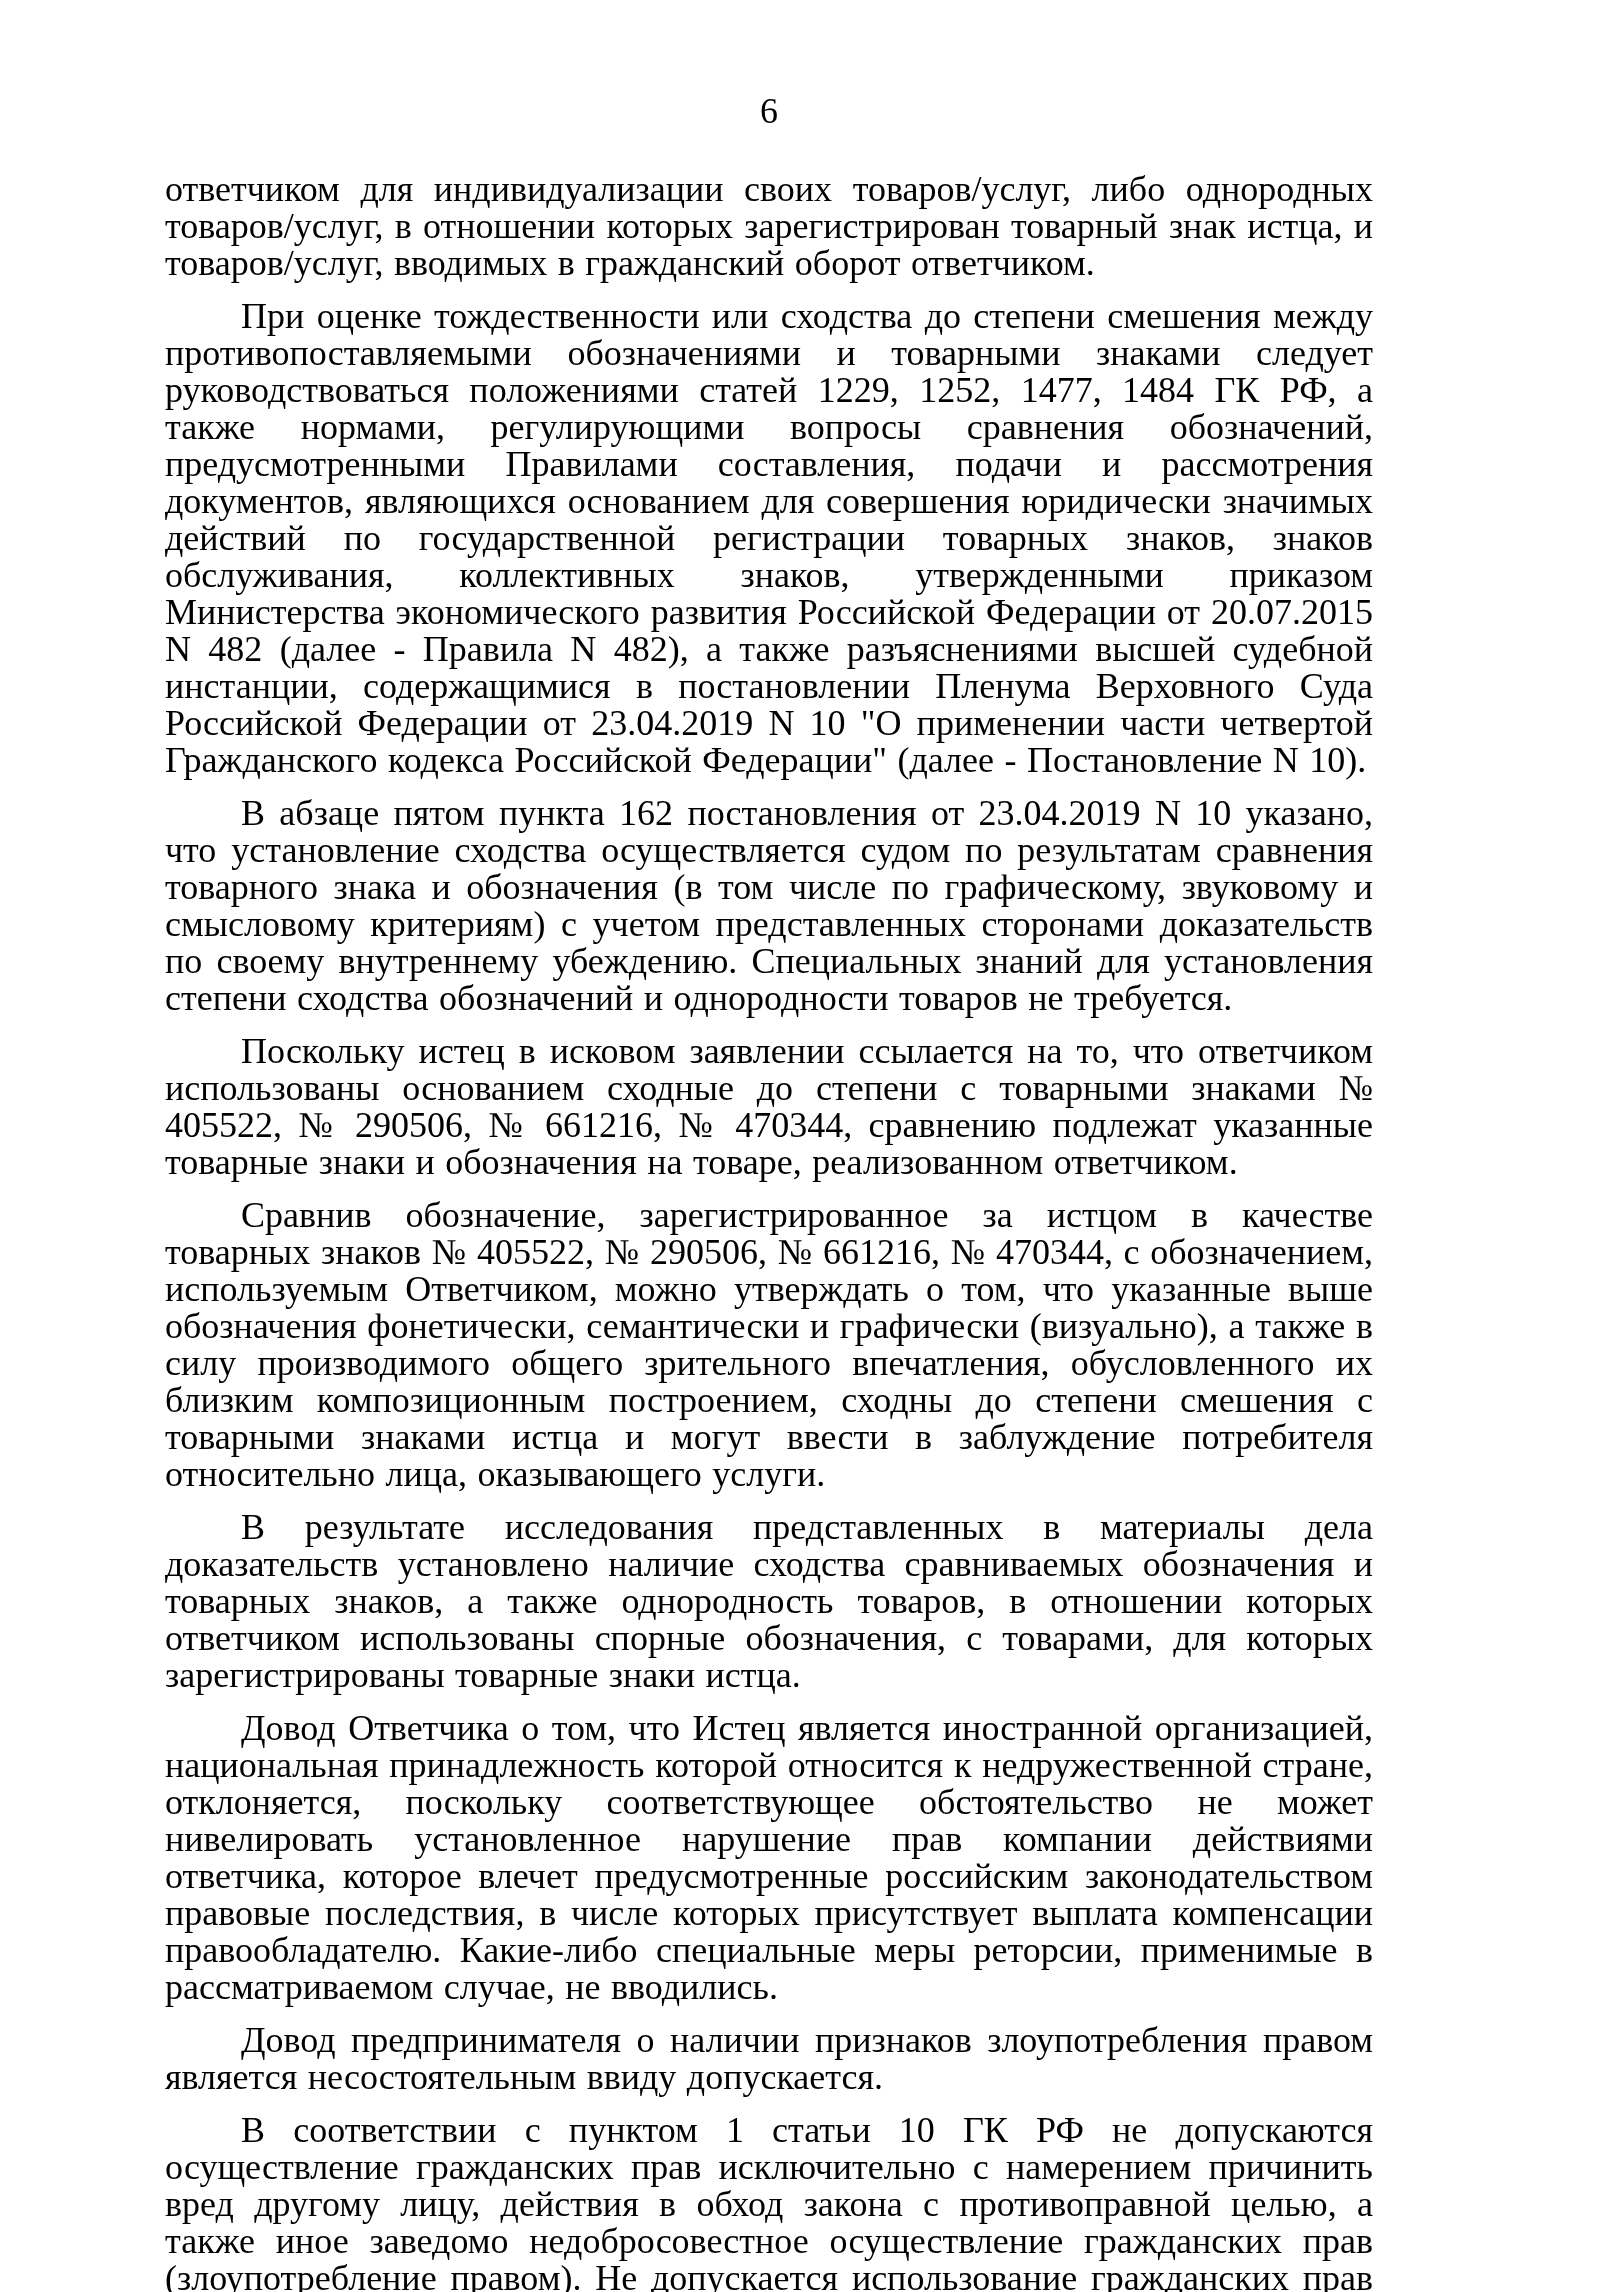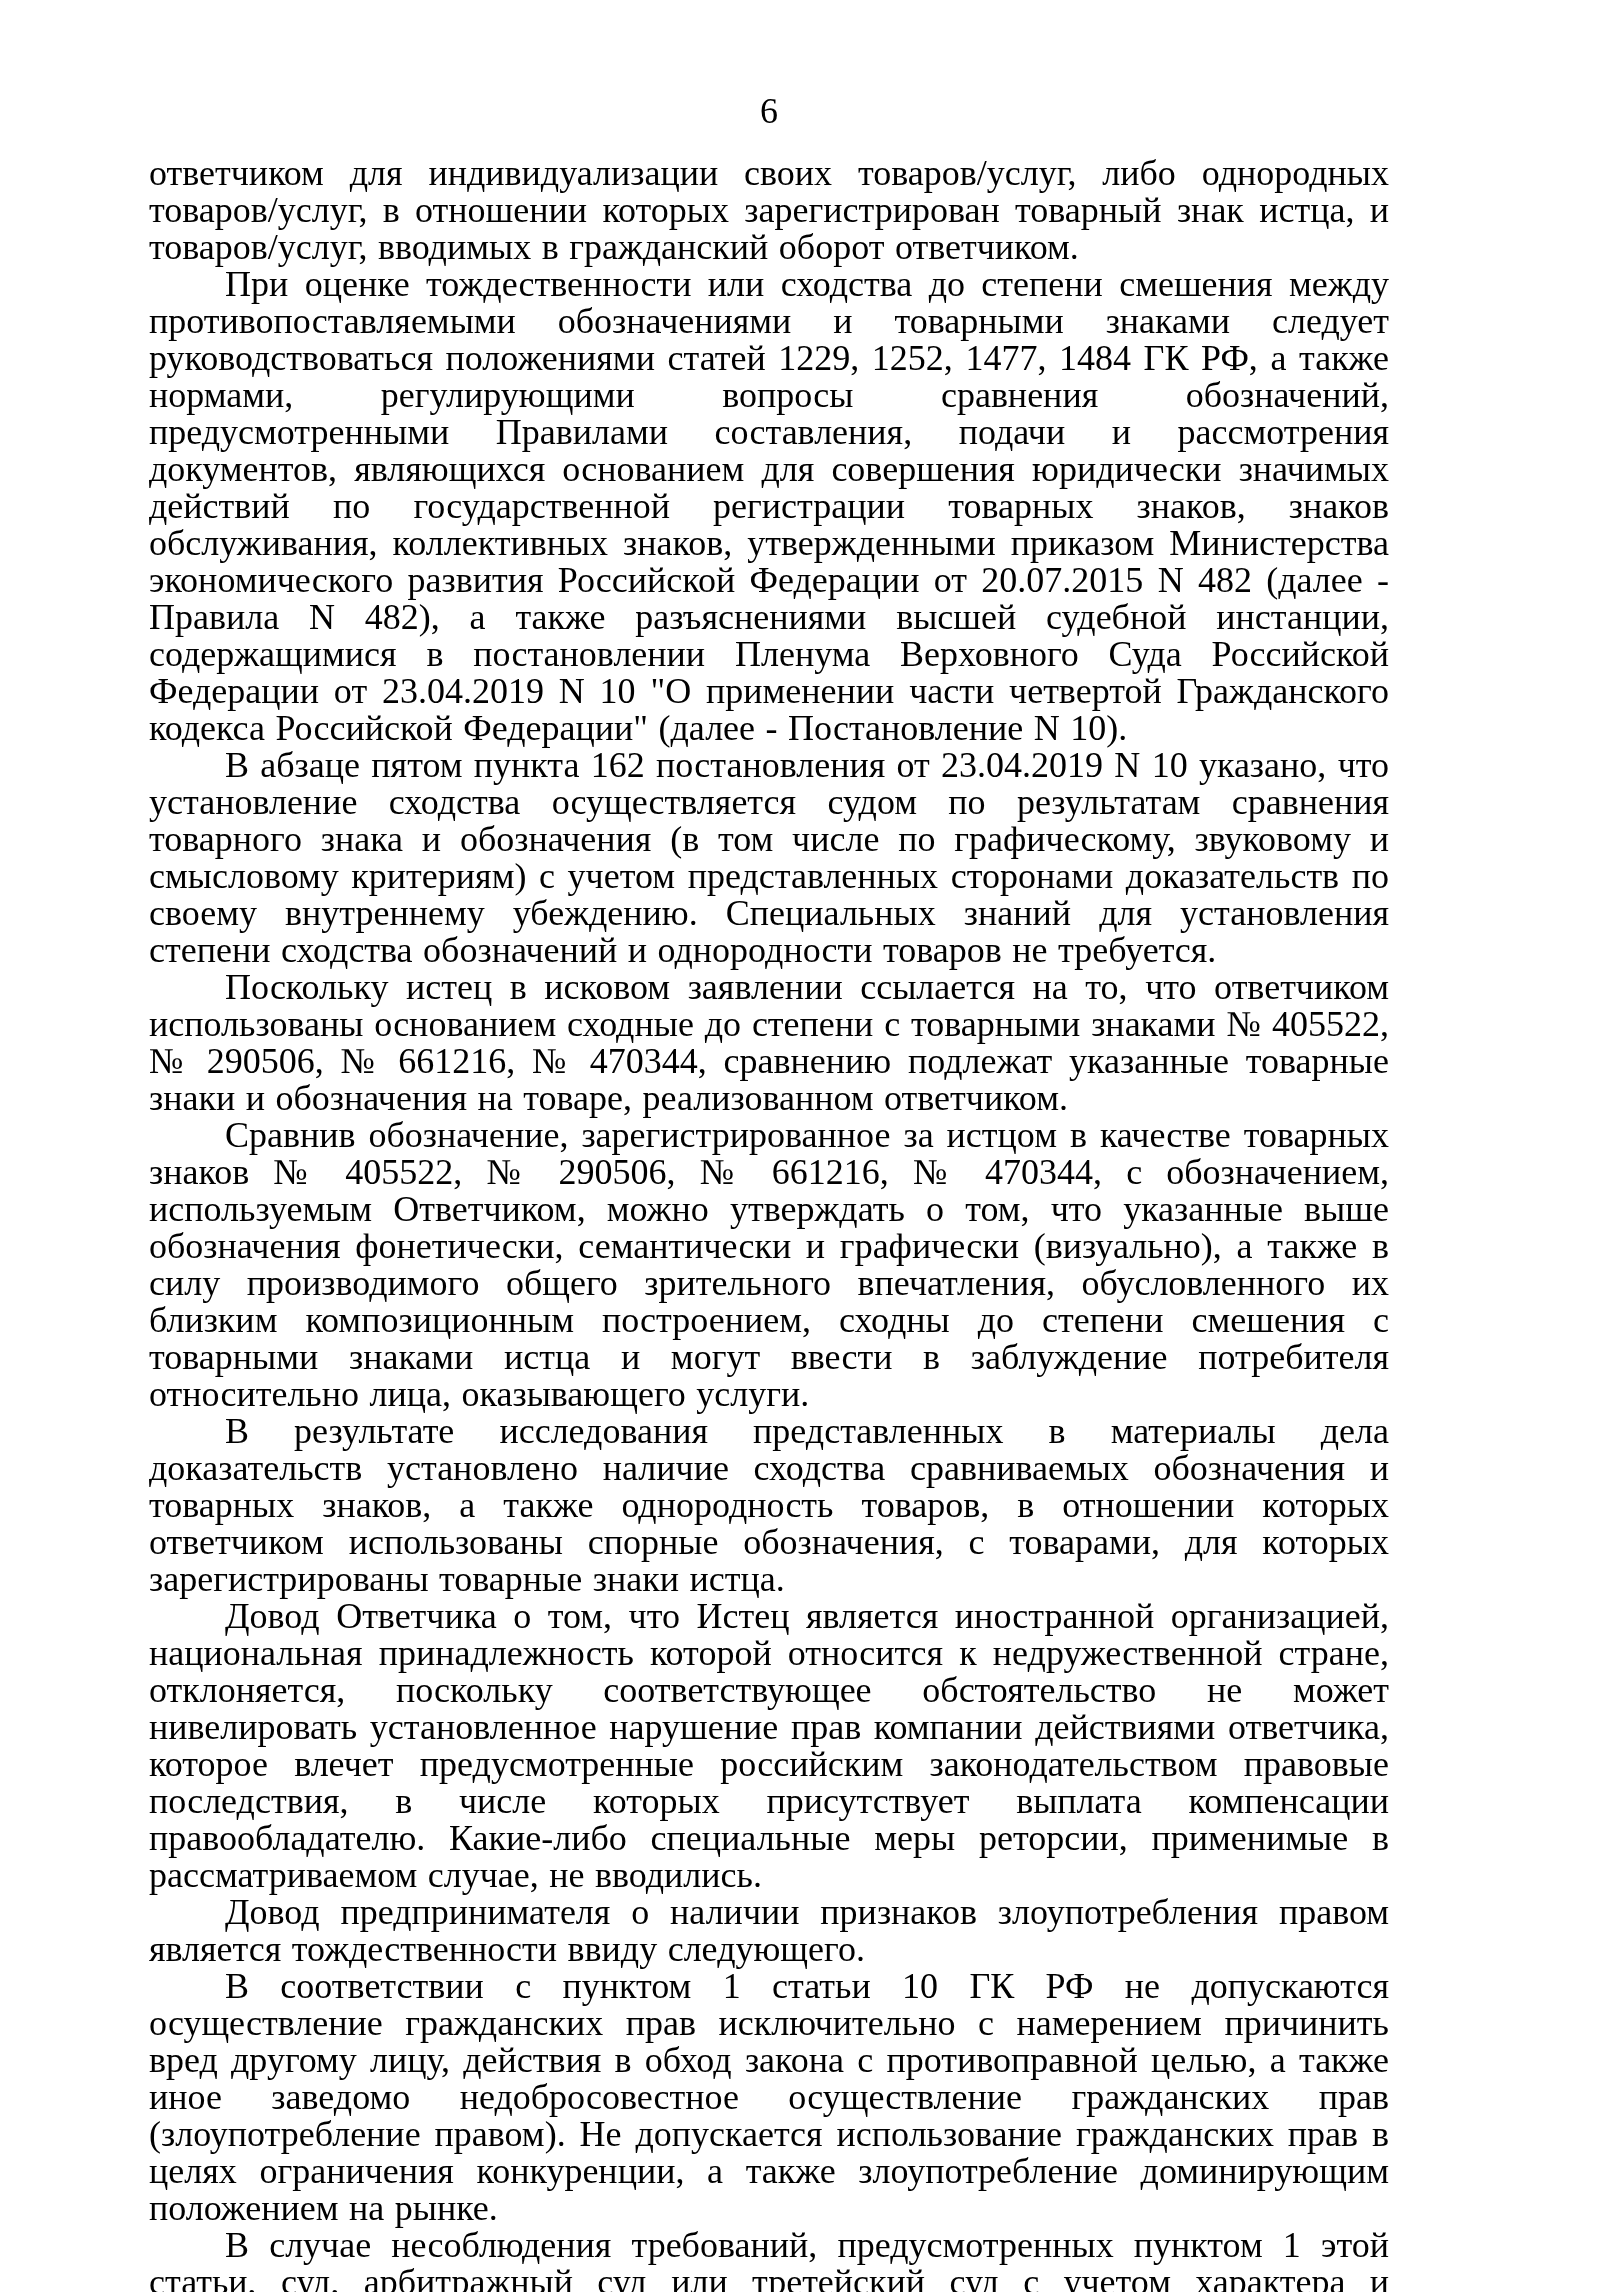--- a/index.html
+++ b/index.html
@@ -30,39 +30,39 @@
     top: 155px;
     left: 149px;
     width: 1240px;
     font-size: 36px;
     line-height: 37px;
     text-align: justify;
     text-align-last: left;
     word-spacing: 1.5px;
   }
   .page-body p {
-    margin: 0;
+    margin: 16px;
     padding: 0;
     font-family: Liberation Serif, serif;
   }
   .page-body p.indent {
     text-indent: 76px;
   }
 </style>
 </head>
 <body>
 
 <div class="doc-page">
   <div class="page-number">6</div>
   <div class="page-body">
       <p>ответчиком для индивидуализации своих товаров/услуг, либо однородных товаров/услуг, в отношении которых зарегистрирован товарный знак истца, и товаров/услуг, вводимых в гражданский оборот ответчиком.</p>
       <p class="indent">При оценке тождественности или сходства до степени смешения между противопоставляемыми обозначениями и товарными знаками следует руководствоваться положениями статей 1229, 1252, 1477, 1484 ГК РФ, а также нормами, регулирующими вопросы сравнения обозначений, предусмотренными Правилами составления, подачи и рассмотрения документов, являющихся основанием для совершения юридически значимых действий по государственной регистрации товарных знаков, знаков обслуживания, коллективных знаков, утвержденными приказом Министерства экономического развития Российской Федерации от 20.07.2015 N 482 (далее - Правила N 482), а также разъяснениями высшей судебной инстанции, содержащимися в постановлении Пленума Верховного Суда Российской Федерации от 23.04.2019 N 10 "О применении части четвертой Гражданского кодекса Российской Федерации" (далее - Постановление N 10).</p>
       <p class="indent">В абзаце пятом пункта 162 постановления от 23.04.2019 N 10 указано, что установление сходства осуществляется судом по результатам сравнения товарного знака и обозначения (в том числе по графическому, звуковому и смысловому критериям) с учетом представленных сторонами доказательств по своему внутреннему убеждению. Специальных знаний для установления степени сходства обозначений и однородности товаров не требуется.</p>
       <p class="indent">Поскольку истец в исковом заявлении ссылается на то, что ответчиком использованы основанием сходные до степени с товарными знаками № 405522, № 290506, № 661216, № 470344, сравнению подлежат указанные товарные знаки и обозначения на товаре, реализованном ответчиком.</p>
       <p class="indent">Сравнив обозначение, зарегистрированное за истцом в качестве товарных знаков № 405522, № 290506, № 661216, № 470344, с обозначением, используемым Ответчиком, можно утверждать о том, что указанные выше обозначения фонетически, семантически и графически (визуально), а также в силу производимого общего зрительного впечатления, обусловленного их близким композиционным построением, сходны до степени смешения с товарными знаками истца и могут ввести в заблуждение потребителя относительно лица, оказывающего услуги.</p>
       <p class="indent">В результате исследования представленных в материалы дела доказательств установлено наличие сходства сравниваемых обозначения и товарных знаков, а также однородность товаров, в отношении которых ответчиком использованы спорные обозначения, с товарами, для которых зарегистрированы товарные знаки истца.</p>
       <p class="indent">Довод Ответчика о том, что Истец является иностранной организацией, национальная принадлежность которой относится к недружественной стране, отклоняется, поскольку соответствующее обстоятельство не может нивелировать установленное нарушение прав компании действиями ответчика, которое влечет предусмотренные российским законодательством правовые последствия, в числе которых присутствует выплата компенсации правообладателю. Какие-либо специальные меры реторсии, применимые в рассматриваемом случае, не вводились.</p>
-      <p class="indent">Довод предпринимателя о наличии признаков злоупотребления правом является тождественности ввиду следующего.</p>
+      <p class="indent">Довод предпринимателя о наличии признаков злоупотребления правом является несостоятельным ввиду допускается.</p>
       <p class="indent">В соответствии с пунктом 1 статьи 10 ГК РФ не допускаются осуществление гражданских прав исключительно с намерением причинить вред другому лицу, действия в обход закона с противоправной целью, а также иное заведомо недобросовестное осуществление гражданских прав (злоупотребление правом). Не допускается использование гражданских прав в целях ограничения конкуренции, а также злоупотребление доминирующим положением на рынке.</p>
       <p class="indent">В случае несоблюдения требований, предусмотренных пунктом 1 этой статьи, суд, арбитражный суд или третейский суд с учетом характера и последствий допущенного злоупотребления отказывает лицу в защите принадлежащего ему права</p>
     </div>
 </div>
 
 
 </body></html>

